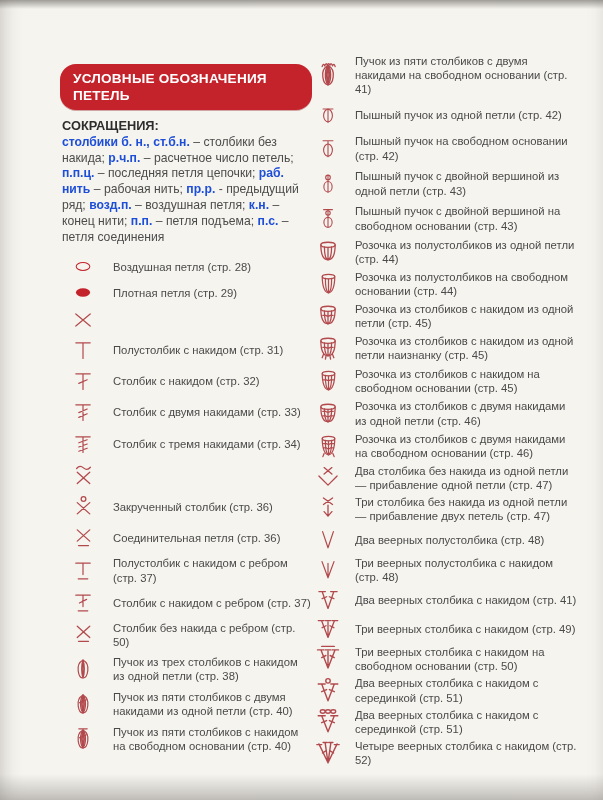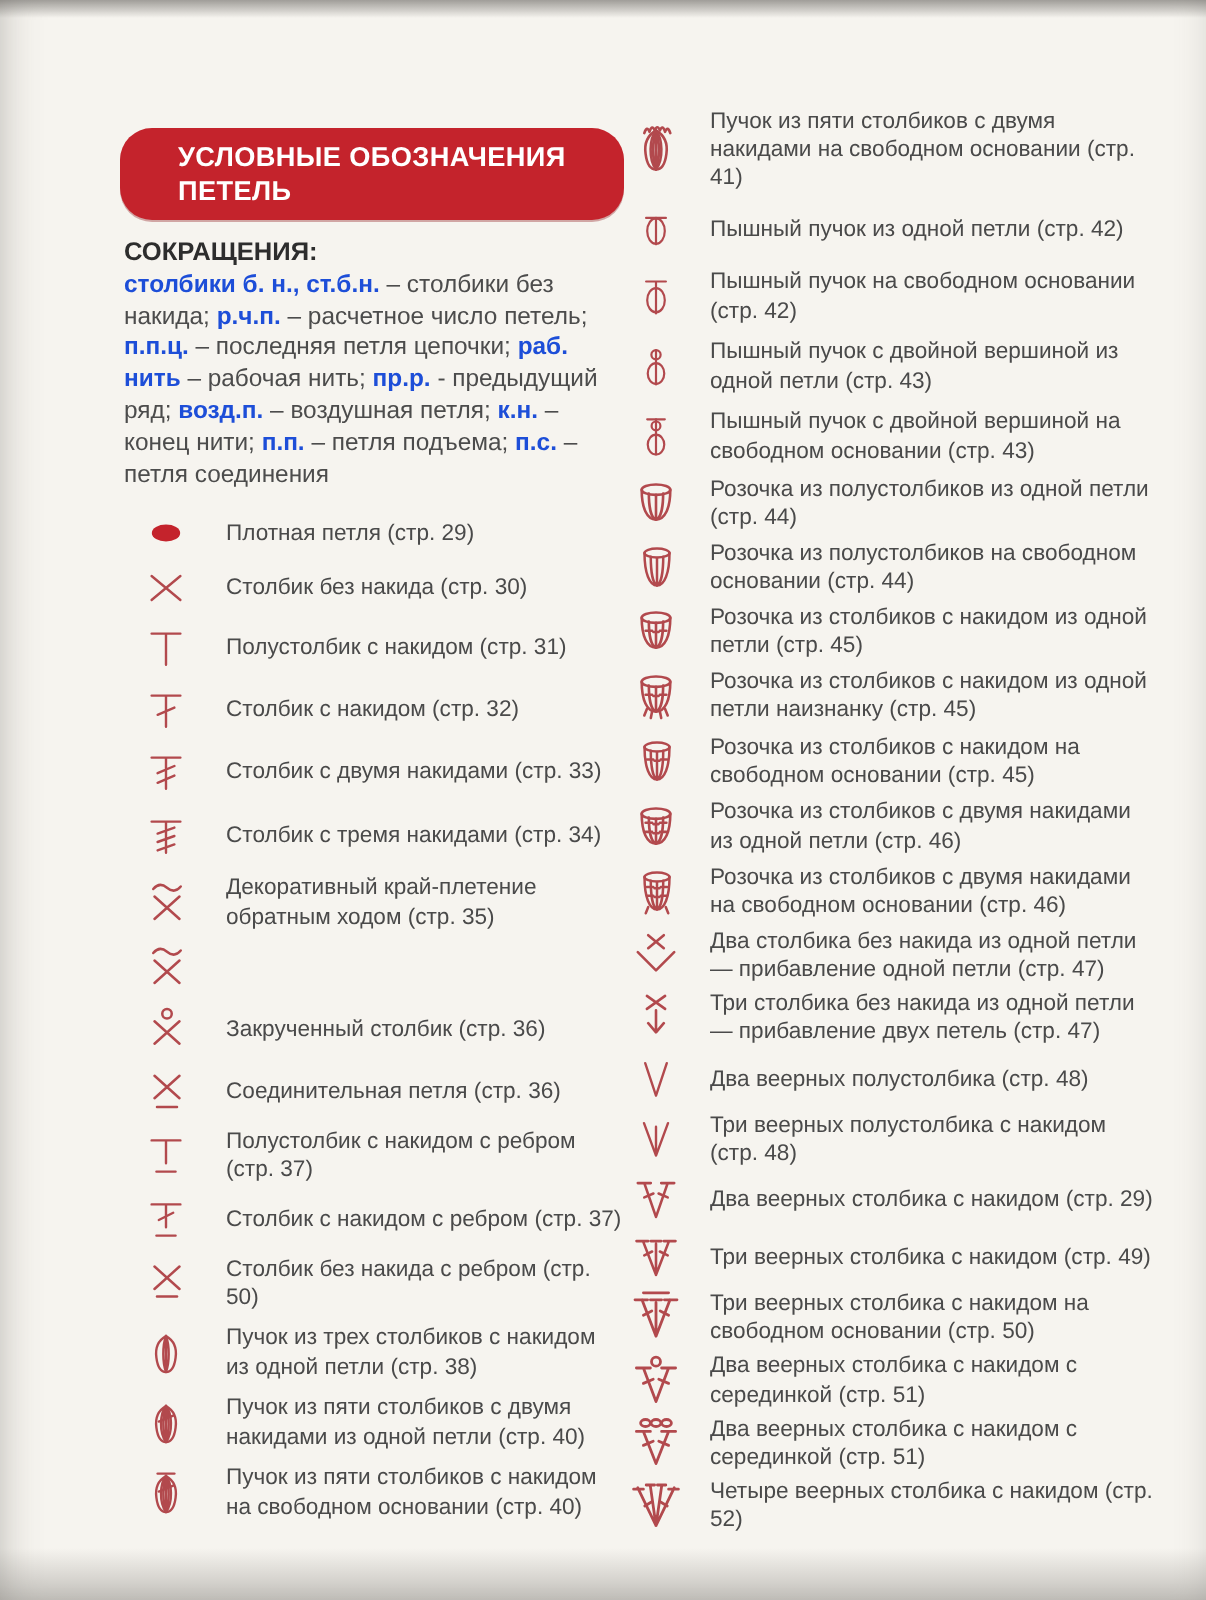--- a/index.html
+++ b/index.html
@@ -9,21 +9,21 @@
         background:linear-gradient(180deg,rgba(95,92,88,.55),rgba(95,92,88,0));pointer-events:none;}
   .shot::after{content:"";position:absolute;left:0;bottom:0;width:100%;height:26px;z-index:5;
         background:linear-gradient(0deg,rgba(130,127,122,.45),rgba(130,127,122,0));pointer-events:none;}
   .vignette{position:absolute;inset:0;z-index:4;pointer-events:none;
         box-shadow:inset 14px 0 22px -16px rgba(90,88,84,.45), inset -10px 0 18px -14px rgba(120,118,114,.35);}
 
   .col-left{position:absolute;left:60px;top:64px;width:252px;}
   .col-right{position:absolute;left:308px;top:54px;width:272px;}
 
   .badge{display:inline-block;background:#c4232c;color:#ffffff;font-weight:bold;
-         font-size:13.6px;line-height:17px;padding:6px 29px;border-radius:16px;
+         font-size:13.6px;line-height:17px;padding:6px 13px;border-radius:16px;
          letter-spacing:.2px;box-shadow:0 1px 0 rgba(140,20,25,.35);}
 
   .abbr{margin:8px 2px 11px 2px;font-size:12.2px;line-height:15.8px;color:#4c4c4c;}
   .abbr-title{font-weight:bold;color:#2d2d2d;font-size:12.8px;margin-bottom:1px;}
   .abbr b{color:#1d4ed8;}
 
   .legend{display:flex;flex-direction:column;}
   .legend.left{gap:5px;}
   .legend.right{gap:3px;}
 
@@ -41,33 +41,40 @@
 
   <div class="col-left">
     <div class="badge">УСЛОВНЫЕ ОБОЗНАЧЕНИЯ ПЕТЕЛЬ</div>
     <div class="abbr">
       <div class="abbr-title">СОКРАЩЕНИЯ:</div>
       <div><b>столбики б. н., ст.б.н.</b> – столбики без накида; <b>р.ч.п.</b> – расчетное число петель; <b>п.п.ц.</b> – последняя петля цепочки; <b>раб. нить</b> – рабочая нить; <b>пр.р.</b> - предыдущий ряд; <b>возд.п.</b> – воздушная петля; <b>к.н.</b> – конец нити; <b>п.п.</b> – петля подъема; <b>п.с.</b> – петля соединения</div>
     </div>
     <div class="legend left">
         <div class="row">
           <span class="sym">
+            <svg viewBox="0 0 40 40" width="30" height="21" fill="none" stroke="#c4232c" stroke-width="2" stroke-linecap="round" stroke-linejoin="round">
+              <ellipse cx="20" cy="20" rx="13" ry="7.5"></ellipse>
+            </svg>
+          </span>
+          <span class="lbl">Воздушная петля (стр. 28)</span>
+        </div>
+        <div class="row">
+          <span class="sym">
             <svg viewBox="0 0 40 40" width="30" height="21">
               <ellipse cx="20" cy="20" rx="13.5" ry="8" fill="#c4232c"></ellipse>
             </svg>
           </span>
           <span class="lbl">Плотная петля (стр. 29)</span>
         </div>
         <div class="row">
           <span class="sym">
             <svg viewBox="0 0 40 40" width="24" height="24" fill="none" stroke="#b2494d" stroke-width="2" stroke-linecap="round" stroke-linejoin="round">
               <path d="M8 10 L32 30 M32 10 L8 30"></path>
             </svg>
           </span>
-          <span class="lbl">Столбик без накида (стр. 30)</span>
         </div>
         <div class="row">
           <span class="sym">
             <svg viewBox="0 0 40 40" width="24" height="26" fill="none" stroke="#b2494d" stroke-width="2" stroke-linecap="round" stroke-linejoin="round">
               <path d="M8 8 H32 M20 8 V34"></path>
             </svg>
           </span>
           <span class="lbl">Полустолбик с накидом (стр. 31)</span>
         </div>
         <div class="row">
@@ -86,29 +93,20 @@
           </span>
           <span class="lbl">Столбик с двумя накидами (стр. 33)</span>
         </div>
         <div class="row">
           <span class="sym">
             <svg viewBox="0 0 40 40" width="24" height="28" fill="none" stroke="#b2494d" stroke-width="2" stroke-linecap="round" stroke-linejoin="round">
               <path d="M8 8 H32 M20 8 V34 M13 18 L27 13 M13 25 L27 20 M13 32 L27 27"></path>
             </svg>
           </span>
           <span class="lbl">Столбик с тремя накидами (стр. 34)</span>
-        </div>
-        <div class="row">
-          <span class="sym">
-            <svg viewBox="0 0 40 40" width="25" height="26" fill="none" stroke="#b2494d" stroke-width="2" stroke-linecap="round" stroke-linejoin="round">
-              <path d="M9 8 Q14 2 20 7 Q26 12 31 6"></path>
-              <path d="M10 14 L30 32 M30 14 L10 32"></path>
-            </svg>
-          </span>
-          <span class="lbl">Декоративный край-плетение обратным ходом (стр. 35)</span>
         </div>
         <div class="row">
           <span class="sym">
             <svg viewBox="0 0 40 40" width="25" height="26" fill="none" stroke="#b2494d" stroke-width="2" stroke-linecap="round" stroke-linejoin="round">
               <path d="M9 8 Q14 2 20 7 Q26 12 31 6"></path>
               <path d="M10 14 L30 32 M30 14 L10 32"></path>
             </svg>
           </span>
         </div>
         <div class="row">
@@ -353,21 +351,21 @@
           </span>
           <span class="lbl">Три веерных полустолбика с накидом (стр. 48)</span>
         </div>
         <div class="row">
           <span class="sym">
             <svg viewBox="0 0 40 40" width="28" height="26" fill="none" stroke="#b2494d" stroke-width="2" stroke-linecap="round" stroke-linejoin="round">
               <path d="M11 7 L20 33 L29 7 M6 7 H16 M24 7 H34"></path>
               <path d="M11 18 L18 15 M22 15 L29 18"></path>
             </svg>
           </span>
-          <span class="lbl">Два веерных столбика с накидом (стр. 29)</span>
+          <span class="lbl">Два веерных столбика с накидом (стр. 41)</span>
         </div>
         <div class="row">
           <span class="sym">
             <svg viewBox="0 0 40 40" width="28" height="26" fill="none" stroke="#b2494d" stroke-width="2" stroke-linecap="round" stroke-linejoin="round">
               <path d="M10 7 L20 33 L30 7 M20 9 V33 M5 7 H14 M16 7 H24 M26 7 H35"></path>
               <path d="M11 18 L17 15 M23 15 L29 18"></path>
             </svg>
           </span>
           <span class="lbl">Три веерных столбика с накидом (стр. 49)</span>
         </div>

